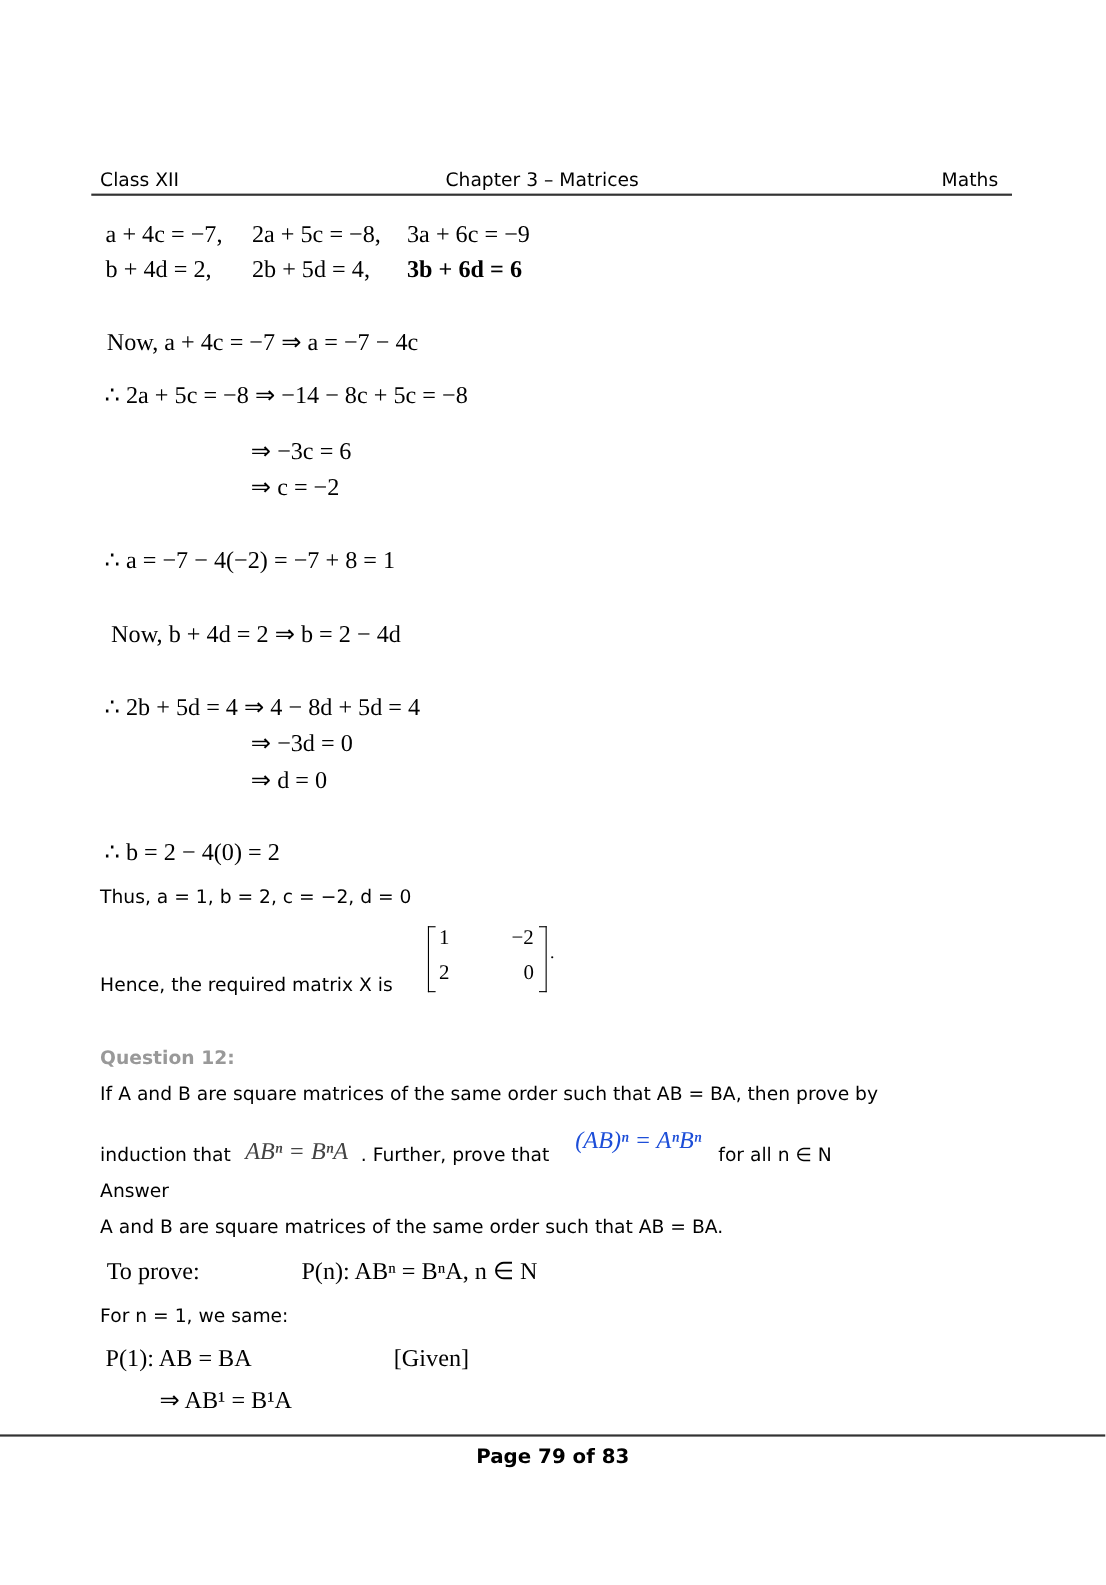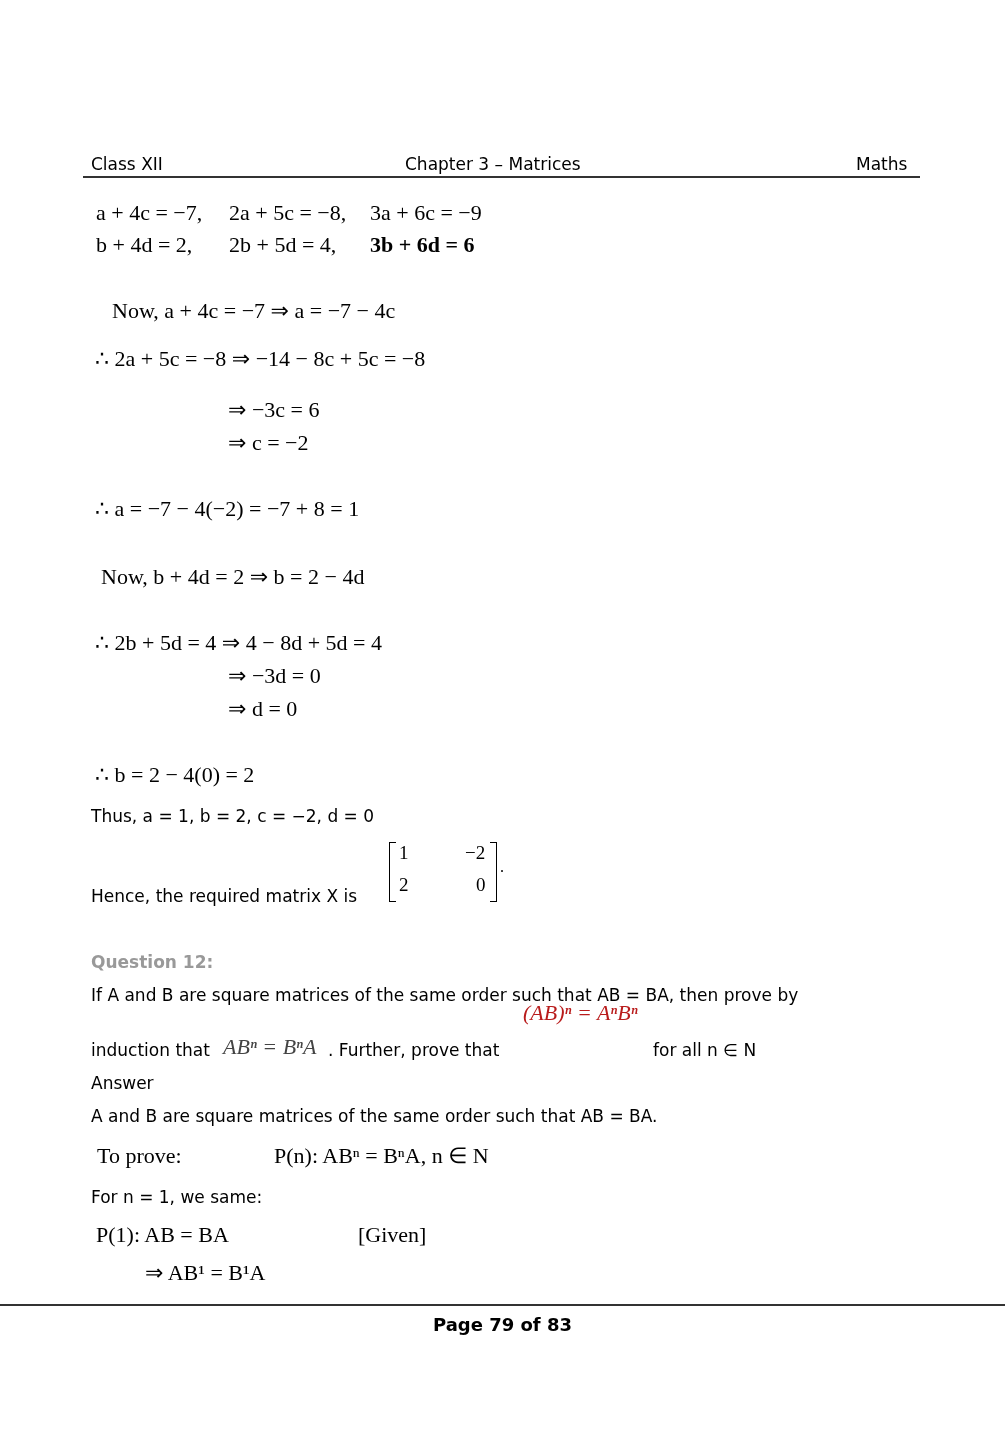--- a/index.html
+++ b/index.html
@@ -24,21 +24,21 @@
 <div class="abs hdr" style="left:856px;">Maths</div>
 <div class="hdr-line"></div>
 
 <div class="abs serif" style="left:96px; top:200px;">a + 4c = −7,</div>
 <div class="abs serif" style="left:229px; top:200px;">2a + 5c = −8,</div>
 <div class="abs serif" style="left:370px; top:200px;">3a + 6c = −9</div>
 <div class="abs serif" style="left:96px; top:232px;">b + 4d = 2,</div>
 <div class="abs serif" style="left:229px; top:232px;">2b + 5d = 4,</div>
 <div class="abs serif" style="left:370px; top:232px;font-weight:bold;">3b + 6d = 6</div>
 
-<div class="abs serif" style="left:97px; top:298px;margin-left:15px;">Now, a + 4c = −7 ⇒ a = −7 − 4c</div>
+<div class="abs serif" style="left:97px; top:298px;">Now, a + 4c = −7 ⇒ a = −7 − 4c</div>
 <div class="abs serif" style="left:95px; top:346px;text-align:right;">∴ 2a + 5c = −8 ⇒ −14 − 8c + 5c = −8</div>
 <div class="abs serif" style="left:228px; top:397px;">⇒ −3c = 6</div>
 <div class="abs serif" style="left:228px; top:430px;">⇒ c = −2</div>
 <div class="abs serif" style="left:95px; top:496px;">∴ a = −7 − 4(−2) = −7 + 8 = 1</div>
 
 <div class="abs serif" style="left:101px; top:564px;">Now, b + 4d = 2 ⇒ b = 2 − 4d</div>
 <div class="abs serif" style="left:95px; top:630px;">∴ 2b + 5d = 4 ⇒ 4 − 8d + 5d = 4</div>
 <div class="abs serif" style="left:228px; top:663px;">⇒ −3d = 0</div>
 <div class="abs serif" style="left:228px; top:696px;">⇒ d = 0</div>
 <div class="abs serif" style="left:95px; top:762px;">∴ b = 2 − 4(0) = 2</div>
@@ -53,21 +53,21 @@
   <div class="abs serif" style="left:399px; top:874px; font-size:19px;">2</div>
   <div class="abs serif" style="left:476px; top:874px; font-size:19px;">0</div>
   <div class="abs serif" style="left:500px; top:858px; font-size:16px;">.</div>
 </div>
 
 <div class="abs sans qhead" style="left:91px; top:952px;">Question 12:</div>
 <div class="abs sans" style="left:91px; top:985px;">If A and B are square matrices of the same order such that AB = BA, then prove by</div>
 <div class="abs sans" style="left:91px; top:1040px;">induction that</div>
 <div class="abs serif" style="left:223px; top:1034px; font-style:italic; color:#444;">ABⁿ = BⁿA</div>
 <div class="abs sans" style="left:328px; top:1040px;">. Further, prove that</div>
-<div class="abs serif" style="left:523px; top:1000px; font-style:italic; color:#b91c1c;">(AB)ⁿ = AⁿBⁿ</div>
+<div class="abs serif" style="left:523px; top:1024px; font-style:italic; color:#1d4ed8;">(AB)ⁿ = AⁿBⁿ</div>
 <div class="abs sans" style="left:653px; top:1040px;">for all n ∈ N</div>
 
 <div class="abs sans" style="left:91px; top:1073px;">Answer</div>
 <div class="abs sans" style="left:91px; top:1106px;">A and B are square matrices of the same order such that AB = BA.</div>
 <div class="abs serif" style="left:97px; top:1143px;">To prove:</div>
 <div class="abs serif" style="left:228px; top:1143px;margin-left:46px;">P(n): ABⁿ = BⁿA, n ∈ N</div>
 <div class="abs sans" style="left:91px; top:1187px;">For n = 1, we same:</div>
 <div class="abs serif" style="left:96px; top:1222px;">P(1): AB = BA</div>
 <div class="abs serif" style="left:358px; top:1222px;">[Given]</div>
 <div class="abs serif" style="left:145px; top:1260px;">⇒ AB¹ = B¹A</div>

